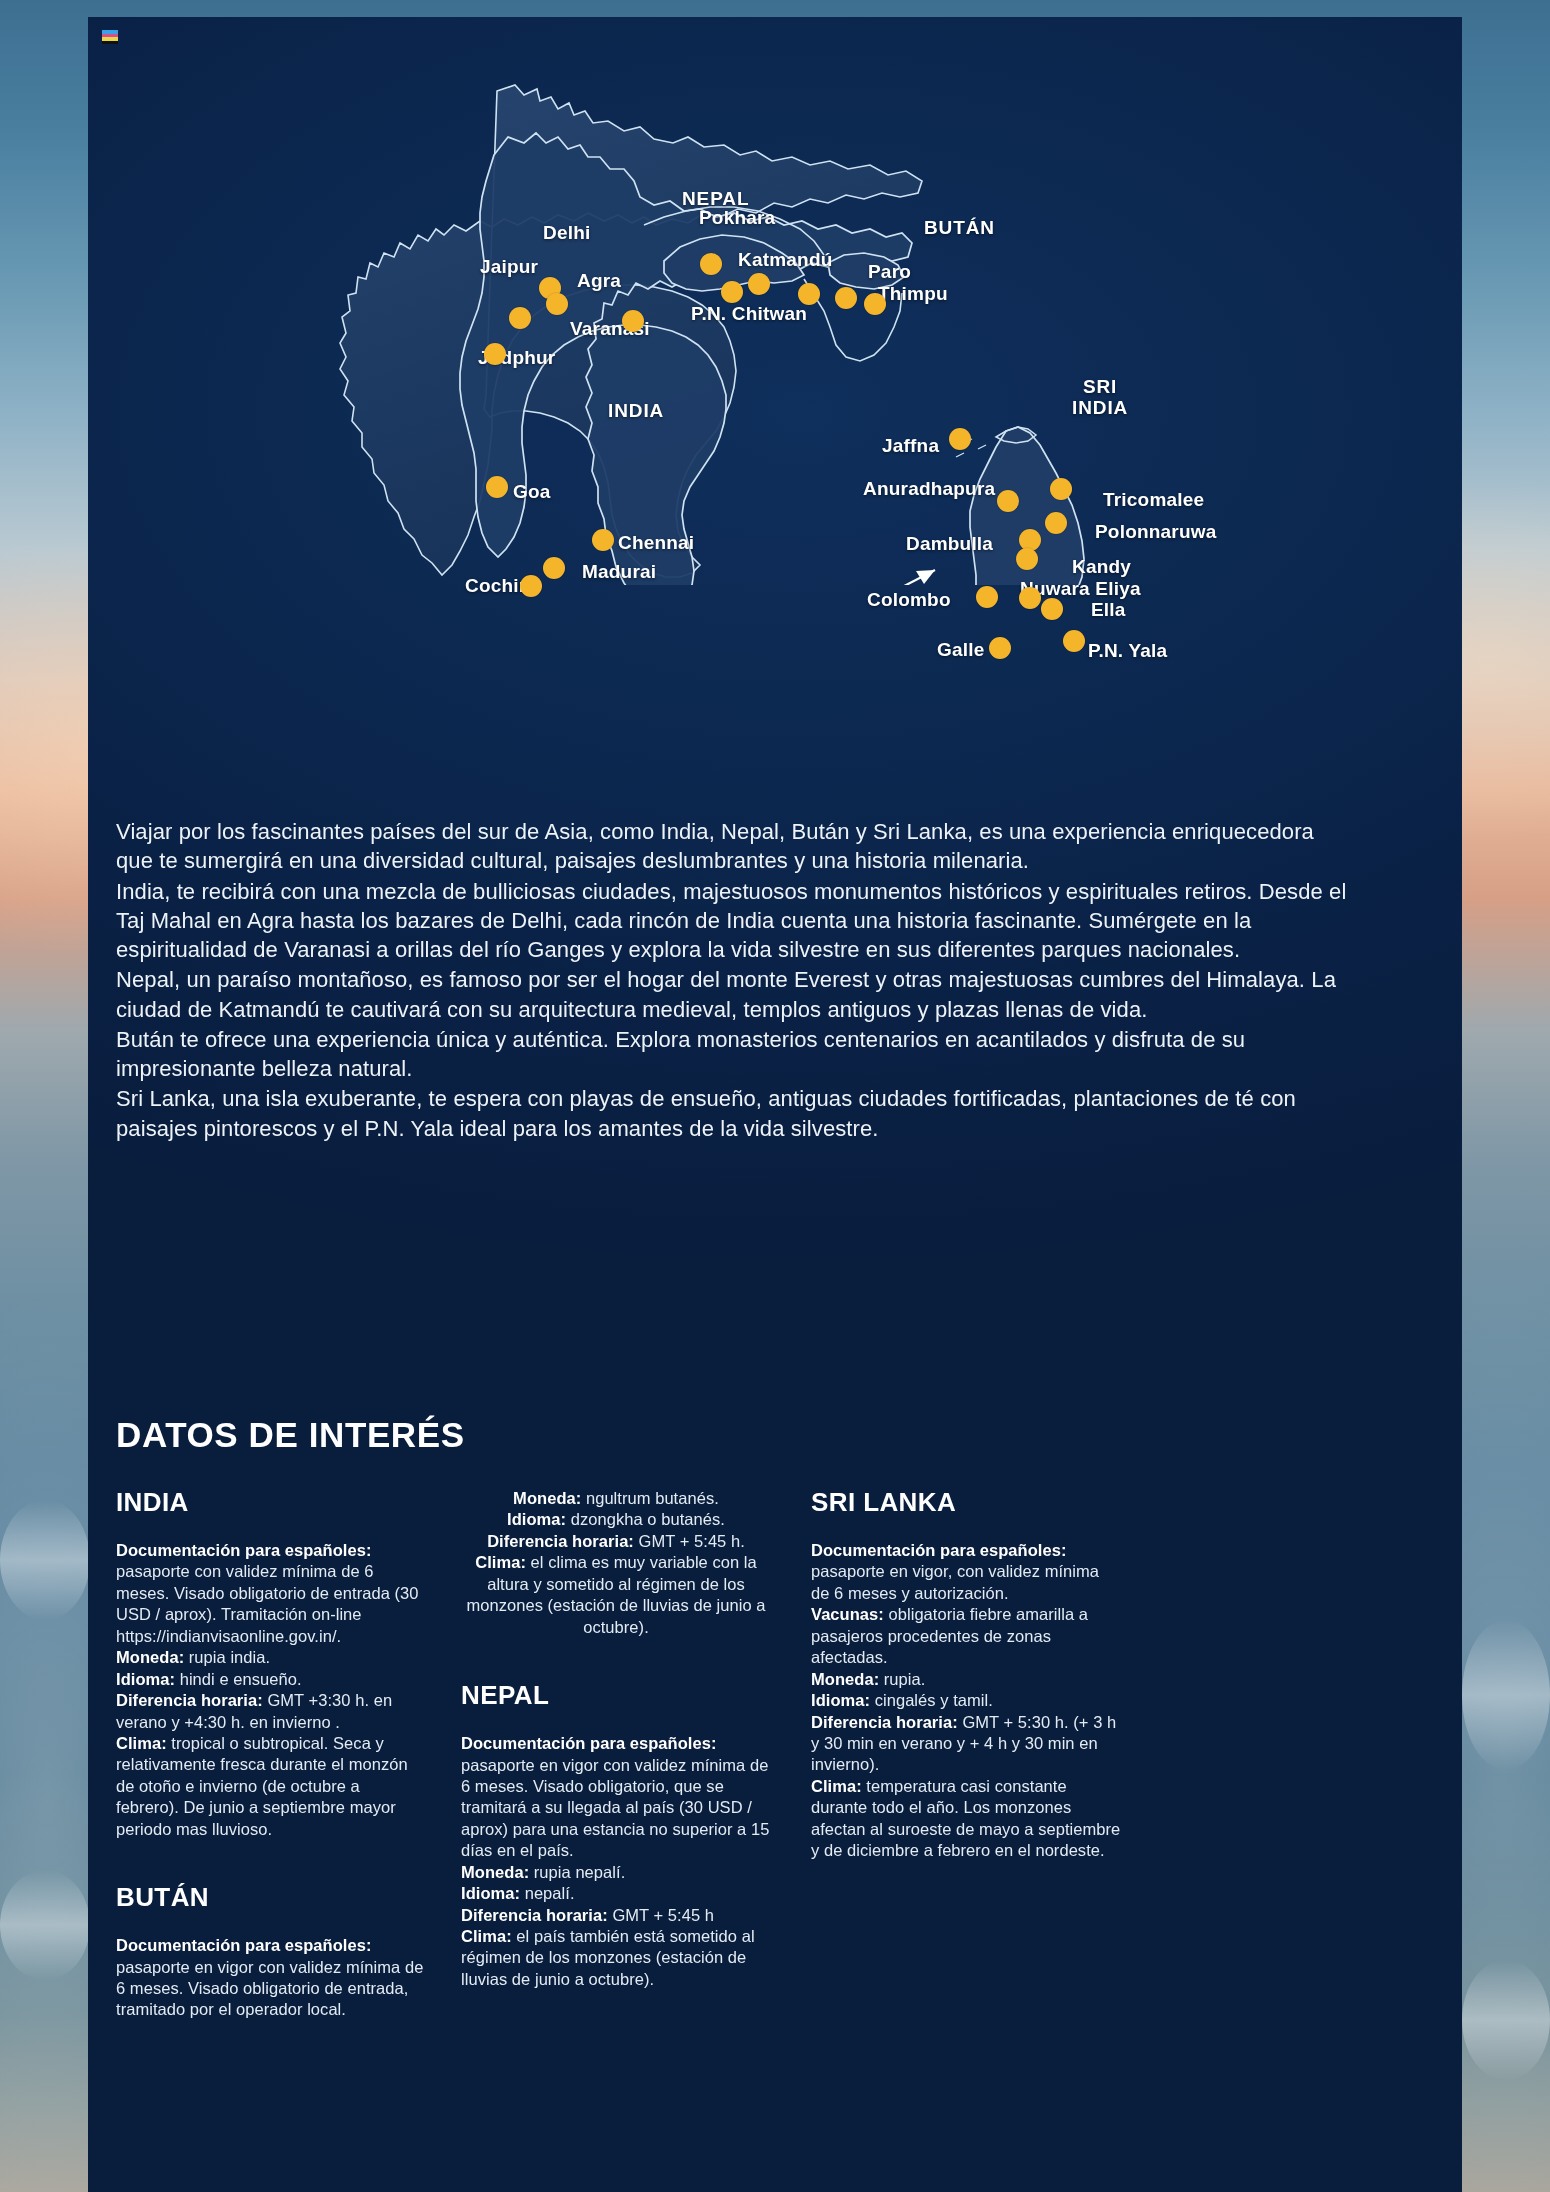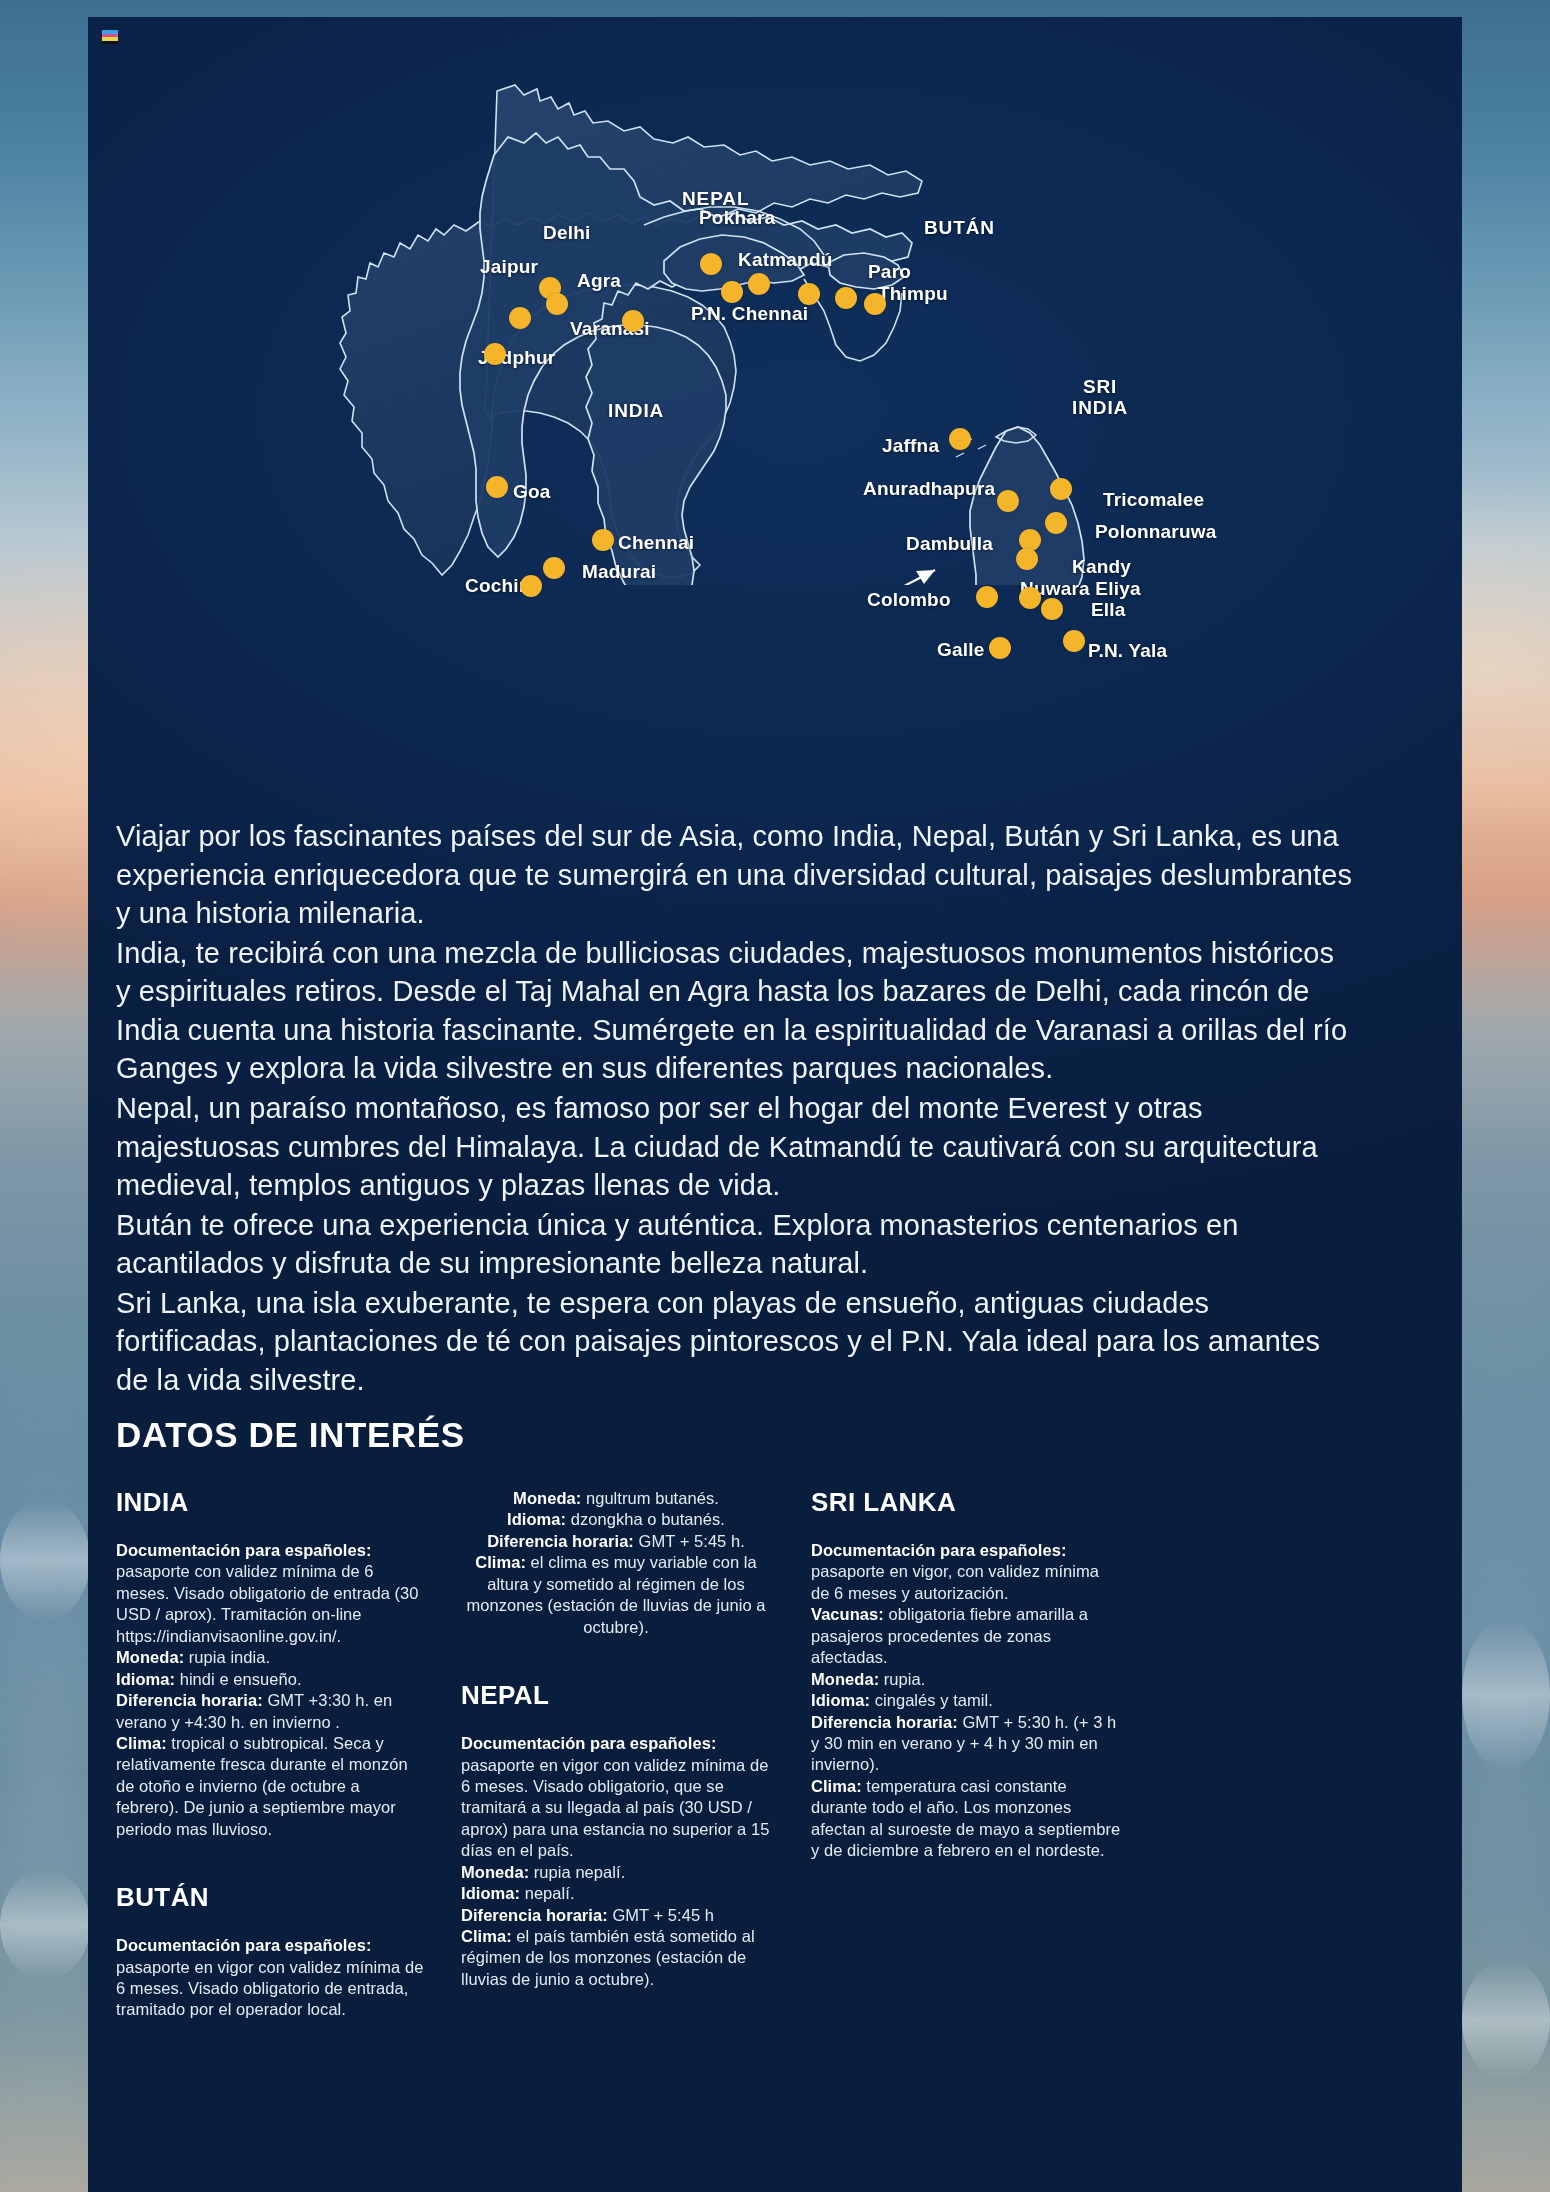--- a/index.html
+++ b/index.html
@@ -82,21 +82,21 @@
   .mlabel.country.two{ text-align:center; line-height:1.12; }
 
   .dot{
     position:absolute; width:22px; height:22px; border-radius:50%;
     background:#f5b52a; box-shadow:0 0 0 1px rgba(0,0,0,.08);
   }
 
   
   #intro{
     position:absolute; left:28px; top:800px; width:1240px;
-    font-size:29px; line-height:1.33; color:#eef3f8;
+    font-size:22px; line-height:1.33; color:#eef3f8;
     letter-spacing:.1px;
   }
   #intro p{ margin:0 0 1px 0; }
 
   
   #datos-title{
     position:absolute; left:28px; top:1398px;
     font-size:35px; font-weight:700; letter-spacing:.6px; color:#ffffff;
   }
 
@@ -232,21 +232,21 @@
     <div class="mlabel country two" style="left:984px; top:311px; white-space:pre;">SRI
 INDIA</div>
 
     <div class="mlabel" style="left:455px;top:158px;">Delhi</div>
     <div class="mlabel" style="left:392px;top:192px;">Jaipur</div>
     <div class="mlabel" style="left:489px;top:206px;">Agra</div>
     <div class="mlabel" style="left:390px;top:283px;">Jodphur</div>
     <div class="mlabel" style="left:482px;top:254px;">Varanasi</div>
     <div class="mlabel" style="left:611px;top:143px;">Pokhara</div>
     <div class="mlabel" style="left:650px;top:185px;">Katmandú</div>
-    <div class="mlabel" style="left:603px;top:239px;">P.N. Chennai</div>
+    <div class="mlabel" style="left:603px;top:239px;">P.N. Chitwan</div>
     <div class="mlabel" style="left:780px;top:197px;">Paro</div>
     <div class="mlabel" style="left:790px;top:219px;">Thimpu</div>
     <div class="mlabel" style="left:425px;top:417px;">Goa</div>
     <div class="mlabel" style="left:530px;top:468px;">Chennai</div>
     <div class="mlabel" style="left:494px;top:497px;">Madurai</div>
     <div class="mlabel" style="left:377px;top:511px;">Cochin</div>
     <div class="mlabel" style="left:794px;top:371px;">Jaffna</div>
     <div class="mlabel" style="left:775px;top:414px;">Anuradhapura</div>
     <div class="mlabel" style="left:1015px;top:425px;">Tricomalee</div>
     <div class="mlabel" style="left:1007px;top:457px;">Polonnaruwa</div>

